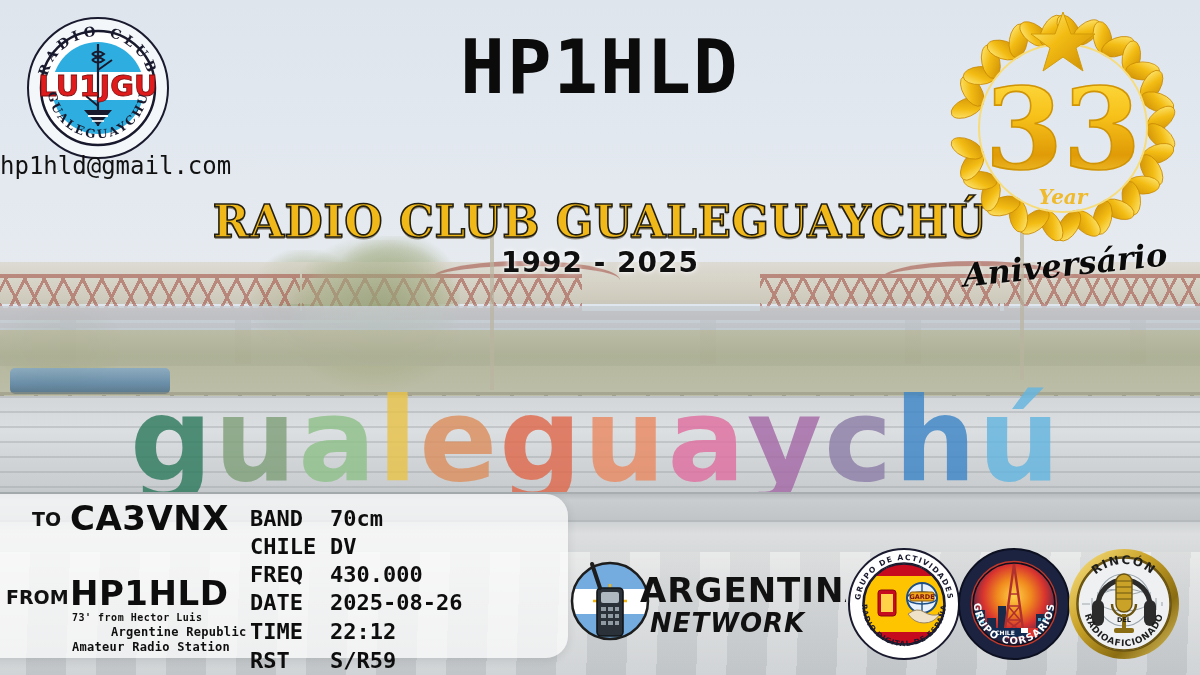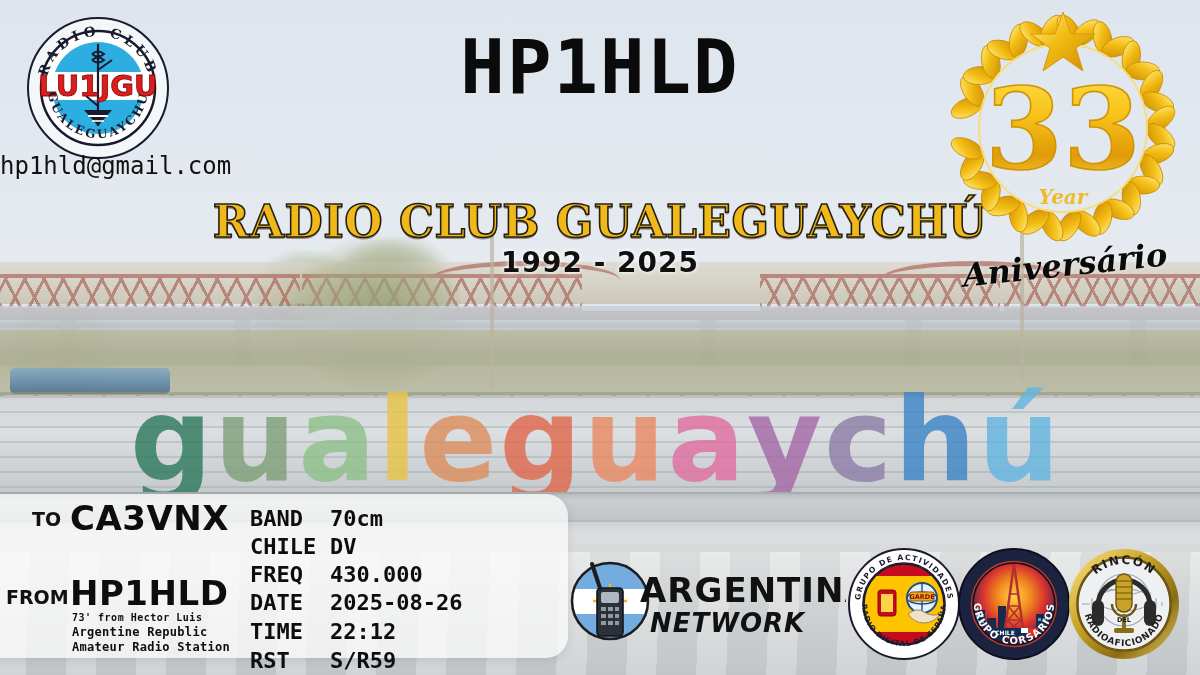--- a/index.html
+++ b/index.html
@@ -185,21 +185,21 @@
   .val-from{
     position:absolute;left:70px;top:573px;
     font-family:"DejaVu Sans", sans-serif;font-weight:bold;font-size:34px;
     letter-spacing:.5px;color:#0d0d0d;
   }
   .note{
     position:absolute;left:72px;top:612px;
     font-family:"DejaVu Sans Mono", monospace;color:#0f0f0f;
   }
   .note .n1{font-size:10px;font-weight:bold;letter-spacing:.5px;}
-  .note .n2{font-size:12px;font-weight:bold;letter-spacing:.3px;margin-top:2px;}
+  .note .n2{font-size:12px;font-weight:bold;letter-spacing:.3px;margin-top:2px;margin-left:39px;}
   .note .n3{font-size:12px;font-weight:bold;letter-spacing:.3px;margin-top:1px;}
 
   .qso{
     position:absolute;left:250px;top:505px;
     font-family:"DejaVu Sans Mono", monospace;
     font-weight:bold;font-size:22px;color:#0d0d0d;line-height:1.28;
   }
   .qso .row{display:flex;}
   .qso .k{width:80px;}
   .qso .v{}

